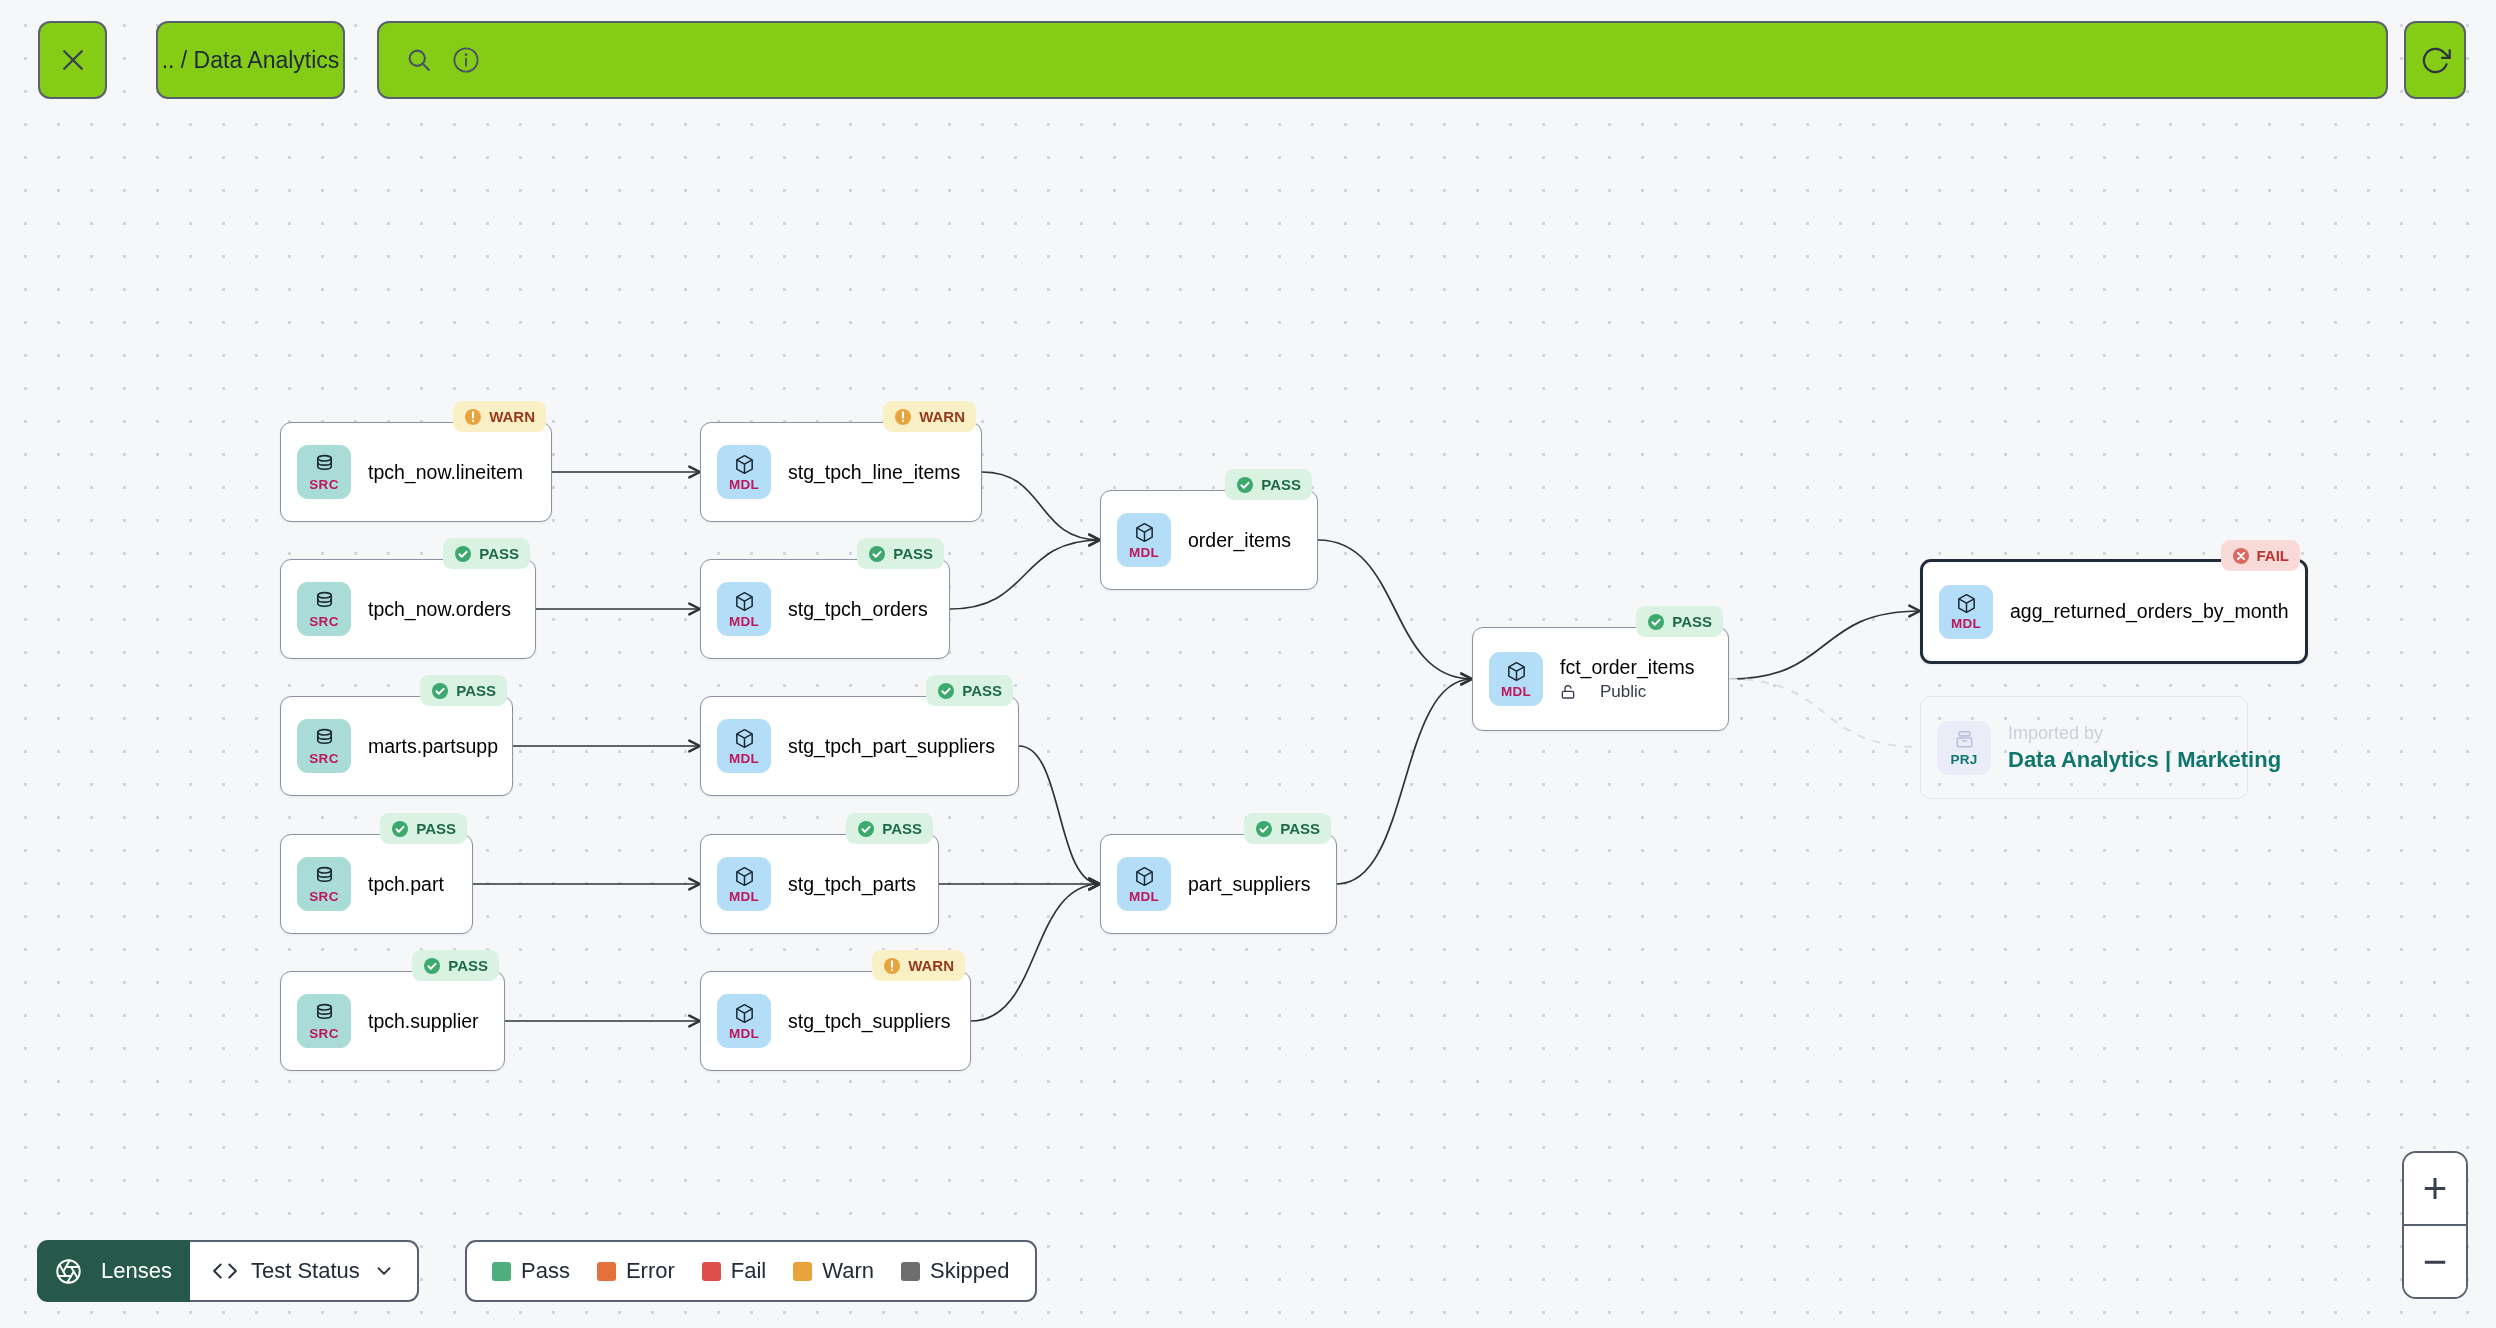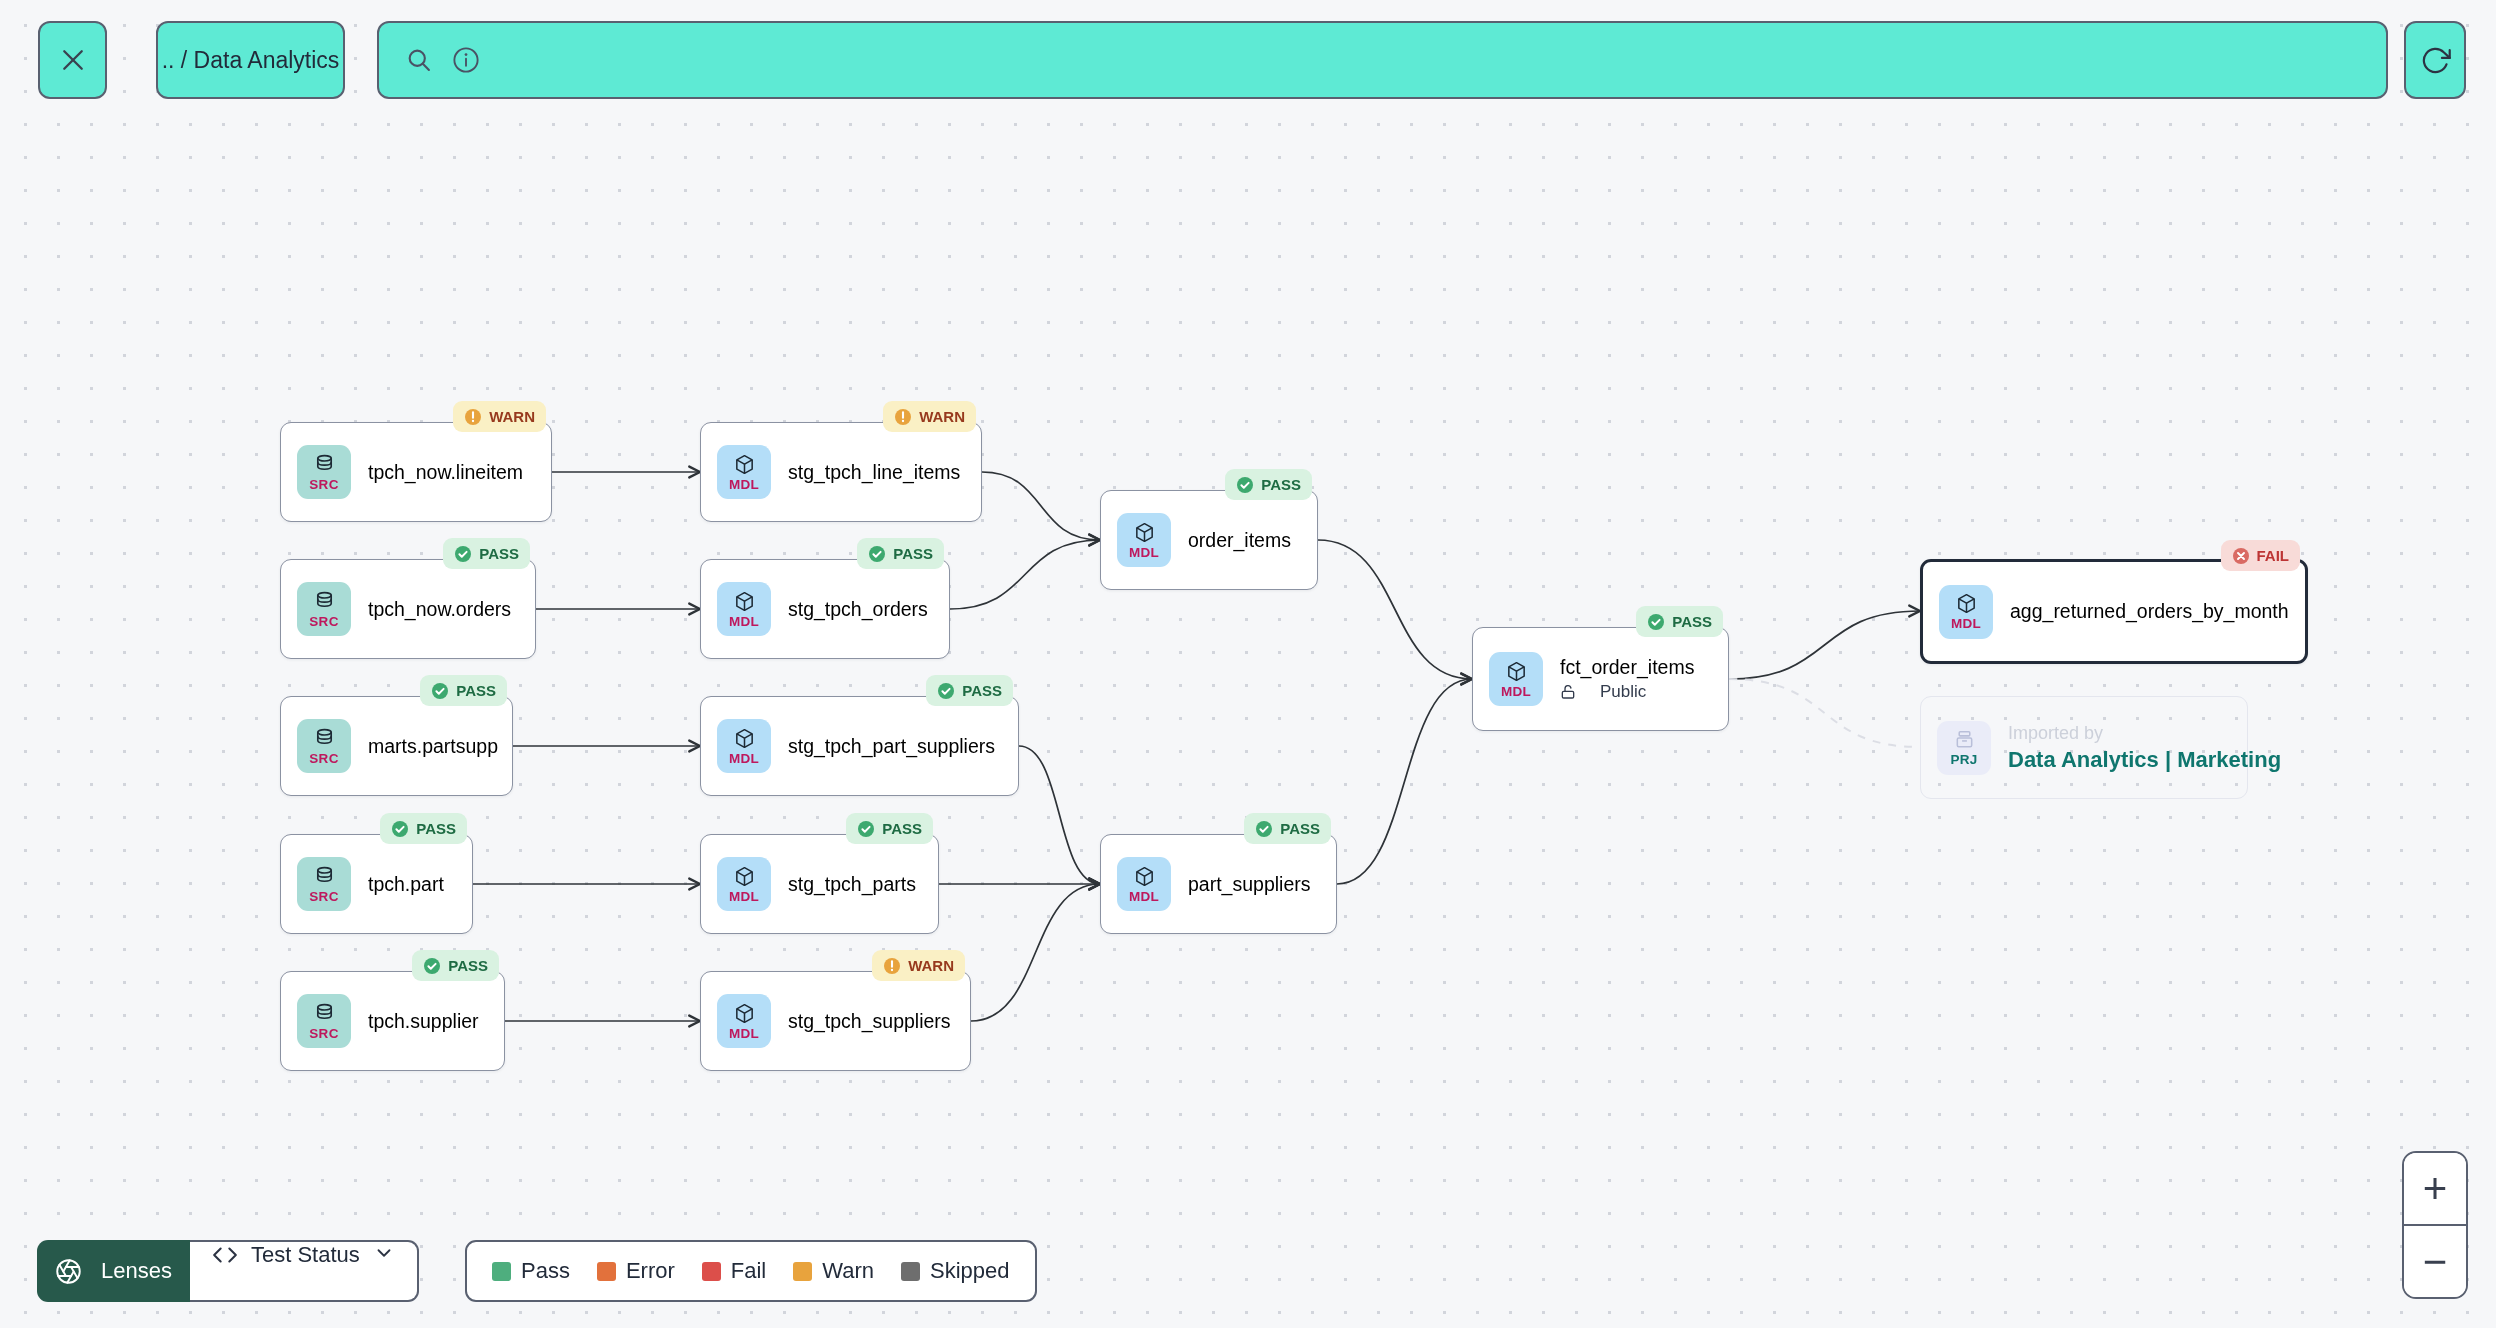--- a/index.html
+++ b/index.html
@@ -9,21 +9,21 @@
     background-color:var(--canvas_bg,#f6f7f9);
     background-image:radial-gradient(circle, var(--grid_dot,#d2d5dc) 1.7px, transparent 1.8px);
     background-size:33px 33px;
     background-position:9px 9px;
     color:var(--text_dark,#222b3a);
     overflow:hidden;
   }
   .app{ position:relative; width:2496px; height:1328px; }
 
   
-  .toolbar-el{ position:absolute; top:21px; height:78px; background:#5eead4;
+  .toolbar-el{ position:absolute; top:21px; height:78px; background:#84cc16;
     border:2px solid var(--control_border,#596070); border-radius:12px;
     display:flex; align-items:center; justify-content:center; }
   .btn-close{ left:38px; width:69px; cursor:pointer; }
   .btn-breadcrumb{ left:156px; width:189px; font-size:23px; cursor:pointer; }
   .searchbar{ left:377px; width:2011px; justify-content:flex-start; padding:0 26px; gap:18px; }
   .searchbar input{ flex:1; border:none; outline:none; background:transparent;
     font:inherit; font-size:24px; color:#222b3a; }
   .btn-refresh{ left:2404px; width:62px; cursor:pointer; }
   .icon{ display:inline-flex; align-items:center; justify-content:center; }
 
@@ -55,21 +55,21 @@
   .ghost .nlabel{ font-size:22px; font-weight:700; color:#0f766e; }
 
   .badge{ position:absolute; top:-22px; right:5px; height:31px; border-radius:9px;
     display:flex; align-items:center; gap:7px; padding:0 11px; font-size:15px; font-weight:700; }
 
   
   .lensgroup{ position:absolute; left:37px; top:1240px; height:62px; display:flex; z-index:5; }
   .lenses{ background:var(--lenses_bg,#27594b); color:#fff; border-radius:11px 0 0 11px;
     display:flex; align-items:center; gap:19px; padding:0 18px; font-size:22px; font-weight:500; cursor:pointer; }
   .lensselect{ background:#fff; border:2px solid var(--control_border,#596070); border-left:none;
-    border-radius:0 11px 11px 0; display:flex; align-items:flex-start; gap:13px; padding:0 22px;
+    border-radius:0 11px 11px 0; display:flex; align-items:center; gap:13px; padding:0 22px;
     font-size:22px; font-weight:500; cursor:pointer; }
   .legend{ position:absolute; left:465px; top:1240px; height:62px; background:#fff;
     border:2px solid var(--control_border,#596070); border-radius:11px;
     display:flex; align-items:center; gap:27px; padding:0 25px; z-index:5; }
   .legend-item{ display:flex; align-items:center; gap:10px; font-size:22px; }
   .swatch{ width:19px; height:19px; border-radius:3px; }
 
   .zoomctl{ position:absolute; left:2402px; top:1151px; width:66px; height:148px;
     background:#fff; border:2px solid var(--control_border,#596070); border-radius:14px;
     display:flex; flex-direction:column; z-index:5; overflow:hidden; }

